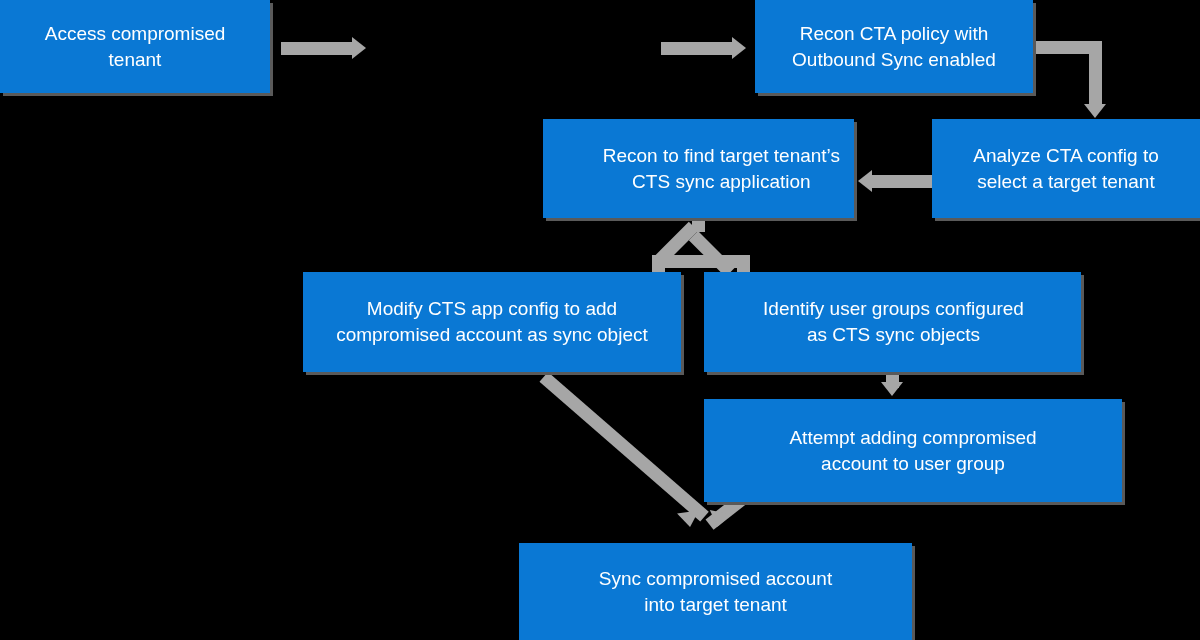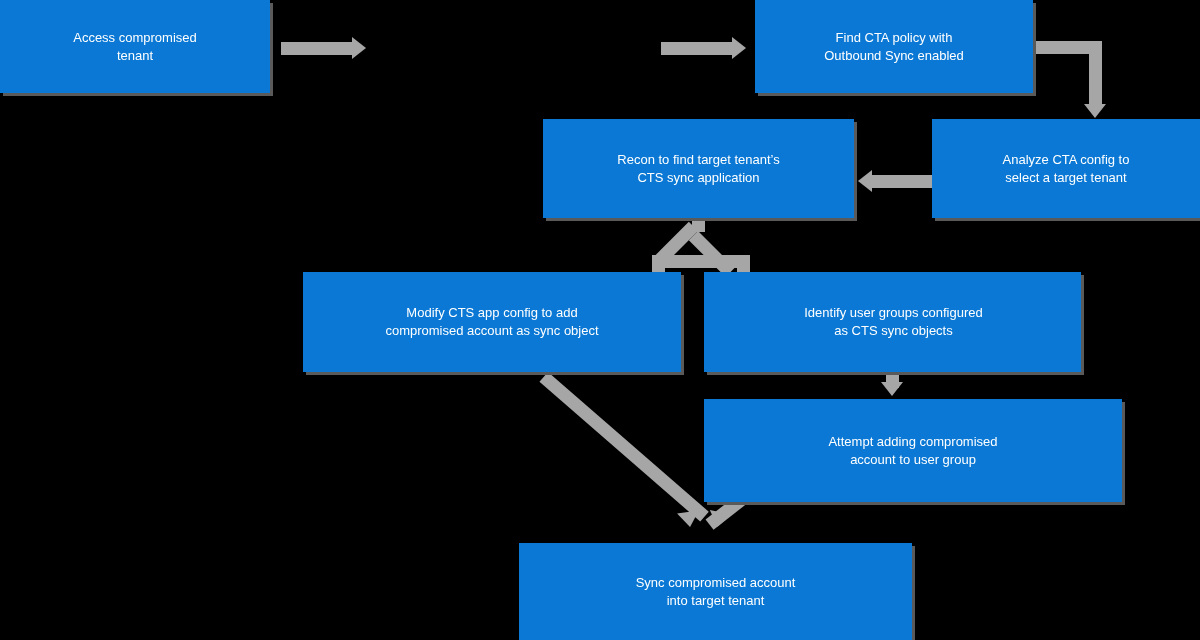--- a/index.html
+++ b/index.html
@@ -19,21 +19,21 @@
   }
   .node {
     position: absolute;
     background: #0A78D4;
     box-sizing: border-box;
     display: flex;
     align-items: center;
     justify-content: center;
     text-align: center;
     color: #ffffff;
-    font-size: 13px;
+    font-size: 19px;
     line-height: 1.35;
     padding: 6px 14px;
     box-shadow: 3px 3px 0 0 #5a5a5a;
     z-index: 3;
   }
   .node .label {
     white-space: pre-line;
     display: block;
   }
   
@@ -90,29 +90,29 @@
   </div>
 
   <div class="conn" style="left:281px; top:42px; width:72px; height:13px;"></div>
   <div class="arrow arrow-right" style="left:352px; top:37px;"></div>
 
 
   <div class="conn" style="left:661px; top:42px; width:72px; height:13px;"></div>
   <div class="arrow arrow-right" style="left:732px; top:37px;"></div>
 
   <div class="node" style="left:755px; top:0px; width:278px; height:93px;">
-    <span class="label">Find CTA policy with
+    <span class="label">Recon CTA policy with
 Outbound Sync enabled</span>
   </div>
 
   <div class="conn" style="left:1034px; top:41px; width:68px; height:13px;"></div>
   <div class="conn" style="left:1089px; top:41px; width:13px; height:68px;"></div>
   <div class="arrow arrow-down" style="left:1084px; top:104px;"></div>
 
-  <div class="node" style="left:543px; top:119px; width:311px; height:99px;">
+  <div class="node" style="left:543px; top:119px; width:311px; height:99px;justify-content:flex-end;">
     <span class="label">Recon to find target tenant’s
 CTS sync application</span>
   </div>
 
   <div class="conn" style="left:872px; top:175px; width:62px; height:13px;"></div>
   <div class="arrow arrow-left" style="left:858px; top:170px;"></div>
 
   <div class="node" style="left:932px; top:119px; width:268px; height:99px;">
     <span class="label">Analyze CTA config to
 select a target tenant</span>

